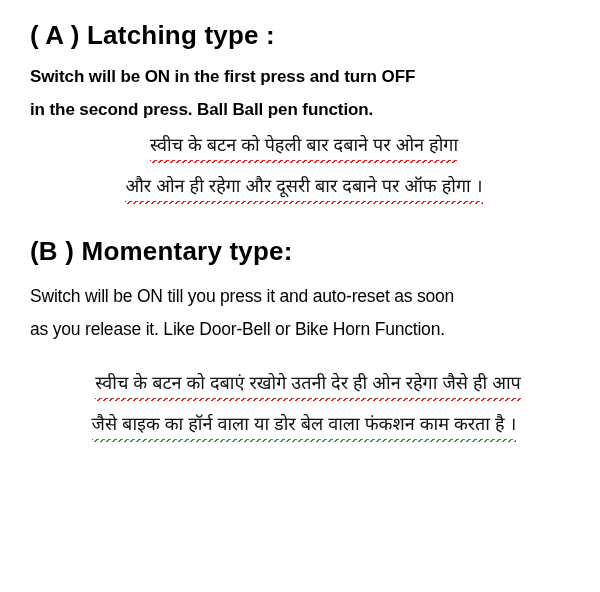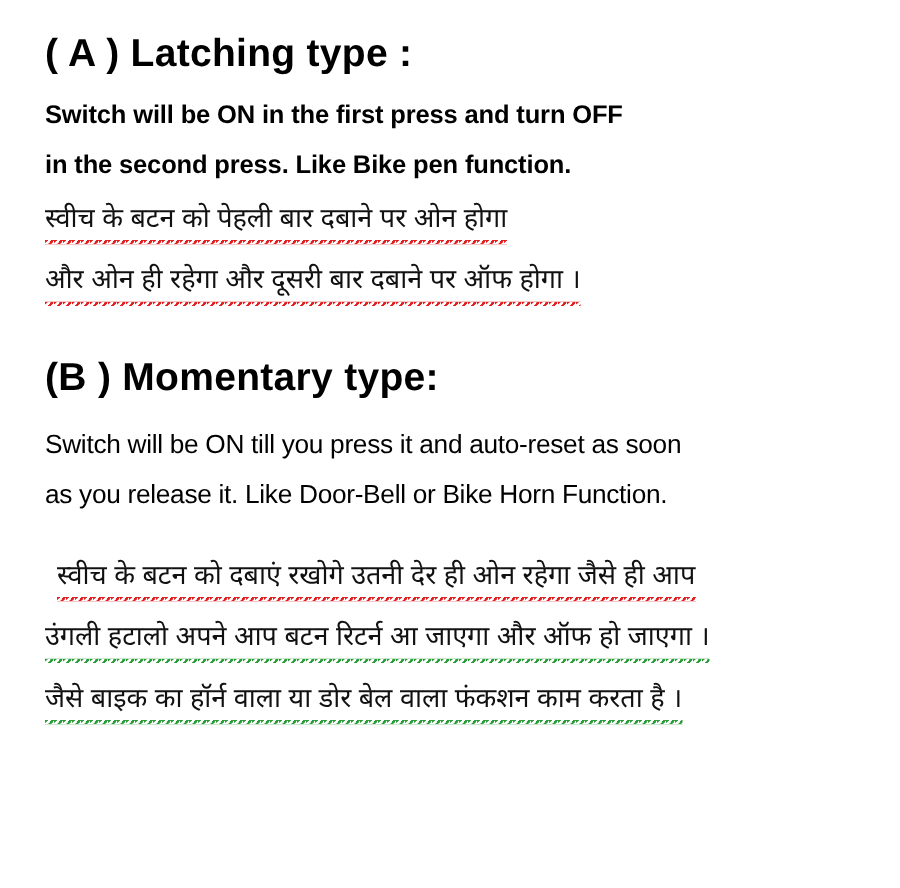--- a/index.html
+++ b/index.html
@@ -80,20 +80,21 @@
         #2a9d3a 0px, #2a9d3a 1.4px,
         rgba(0,0,0,0) 1.4px, rgba(0,0,0,0) 3.2px);
     background-repeat: repeat-x;
     background-size: 6px 3px;
     background-position: left bottom;
     padding-bottom: 3px;
   }
 
   .hin-block {
     margin-top: 10px;
+    text-align: center;
   }
   .hin-block .hin-line {
     margin-bottom: 10px;
   }
 
   .b-group {
     margin-top: 12px;
   }
   .indent {
     padding-left: 8px;
@@ -102,34 +103,33 @@
 </style>
 </head>
 <body>
 
 <div class="page">
 
   <section class="section">
     <div class="heading">( A ) Latching type :</div>
 
     <p class="eng-line">Switch will be ON in the first press and turn OFF</p>
-    <p class="eng-line">in the second press. Like Bike pen function.</p>
+    <p class="eng-line">in the second press. Ball Ball pen function.</p>
 
     <div class="hin-block">
       <div><span class="hin-line spell">स्वीच के बटन को पेहली बार दबाने पर ओन होगा</span></div>
       <div><span class="hin-line spell">और ओन ही रहेगा और दूसरी बार दबाने पर ऑफ होगा ।</span></div>
     </div>
   </section>
 
   <section class="section">
     <div class="heading heading-b">(B ) Momentary type:</div>
 
     <p class="eng-small">Switch will be ON till you press it and auto-reset as soon</p>
     <p class="eng-small">as you release it. Like Door-Bell or Bike Horn Function.</p>
 
     <div class="hin-block b-group">
       <div class="indent"><span class="hin-line spell">स्वीच के बटन को दबाएं रखोगे उतनी देर ही ओन रहेगा जैसे ही आप</span></div>
-      <div><span class="hin-line spell-green">उंगली हटालो अपने आप बटन रिटर्न आ जाएगा और ऑफ हो जाएगा ।</span></div>
       <div><span class="hin-line spell-green">जैसे बाइक का हॉर्न वाला या डोर बेल वाला फंकशन काम करता है ।</span></div>
     </div>
   </section>
 
 </div>
 
 </body></html>

